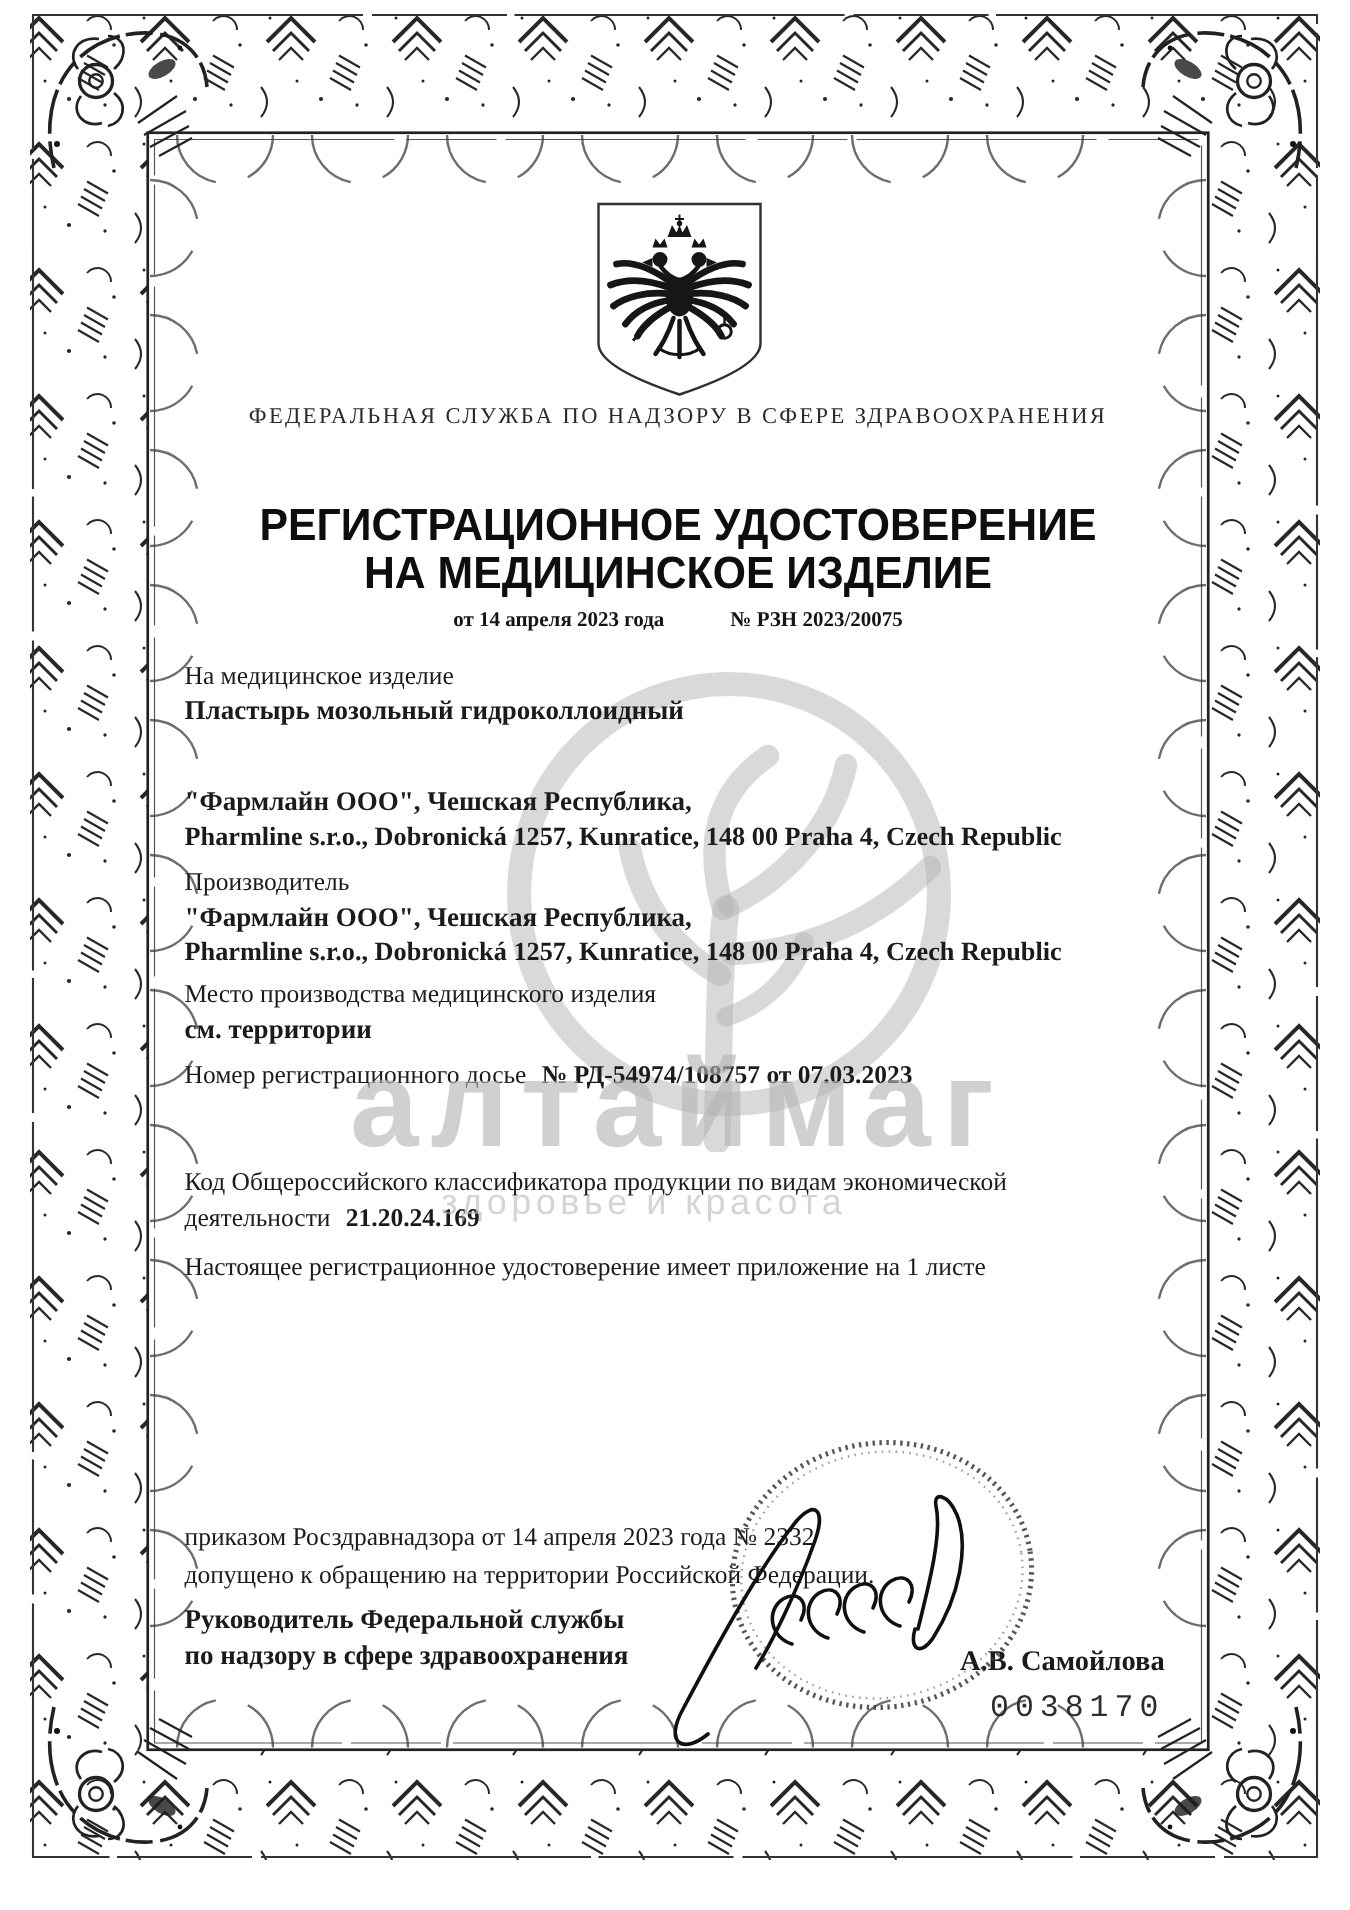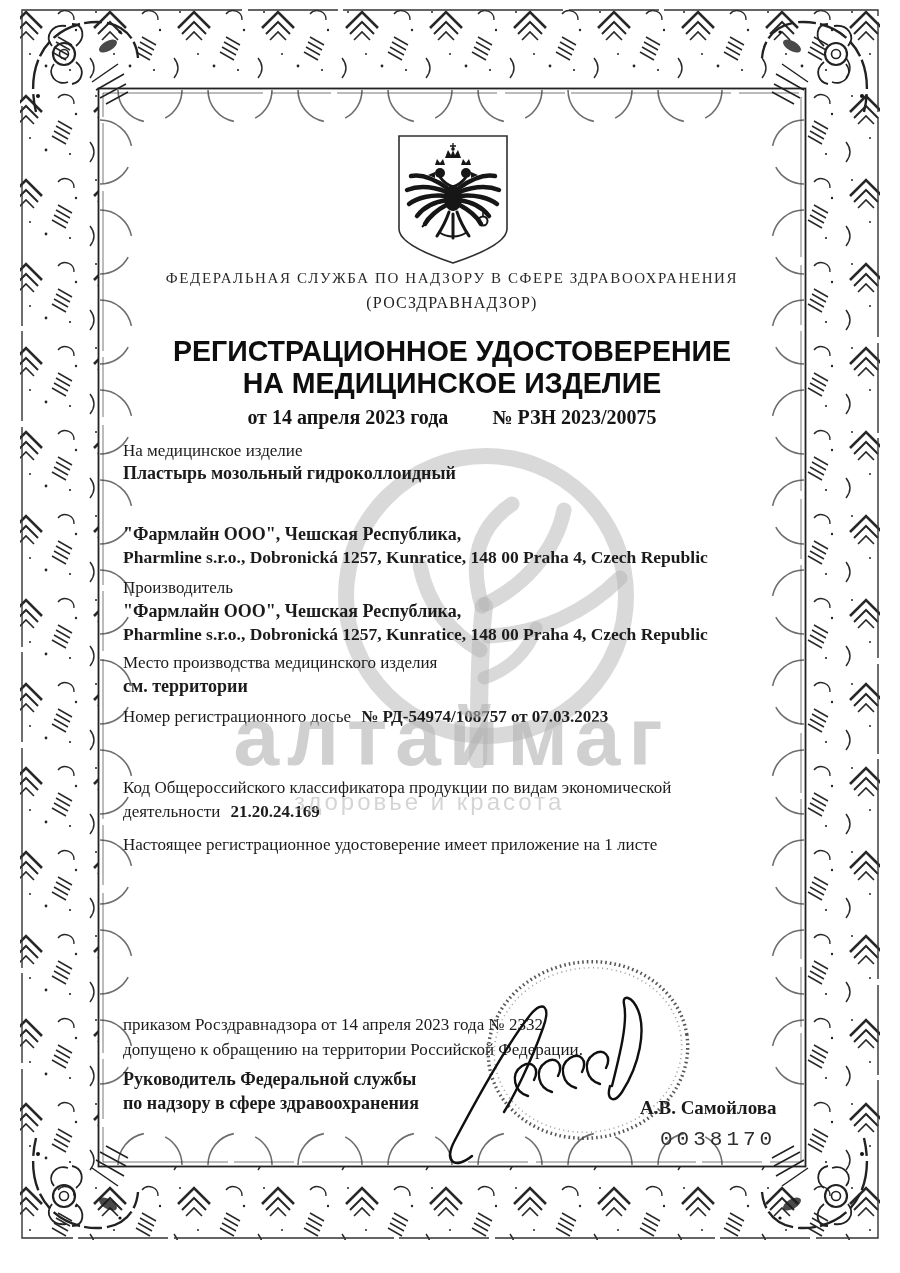--- a/index.html
+++ b/index.html
@@ -9,21 +9,21 @@
   .ser{font-family:"Liberation Serif",serif;font-size:17px;color:#1b1b1b;}
   .bold{font-weight:700;}
   .big{font-size:18px;}
   .lat{font-size:17.5px;}
   .center708{left:98px;width:708px;text-align:center;}
   .hdr1{font-size:15px;letter-spacing:1.6px;color:#2a2a2a;}
   .hdr2{font-size:16px;letter-spacing:1.2px;color:#222;}
   .titleln{font-family:"Liberation Sans",sans-serif;font-weight:700;font-size:30px;
            color:#0e0e0e;transform:scaleX(.95);transform-origin:center;}
   .daterow{left:98px;width:708px;display:flex;justify-content:center;gap:44px;
-           font-weight:700;font-size:20px;color:#151515;}
+           font-weight:700;font-size:14px;color:#151515;}
   .gap{margin-left:6px;}
   .wm-brand{left:98px;width:708px;text-align:center;
             font-family:"Liberation Sans",sans-serif;font-weight:700;font-size:82px;
             letter-spacing:8px;color:#b4b4b4;opacity:.62;}
   .wm-tag{font-family:"Liberation Sans",sans-serif;font-size:24px;letter-spacing:3px;
           color:#b9b9b9;opacity:.6;}
   .signer-name{font-size:19px;font-weight:700;}
   .serial{font-family:"Liberation Mono","DejaVu Sans Mono",monospace;font-size:21px;
           letter-spacing:4px;color:#2e2e2e;}
   svg{position:absolute;left:0;top:0;}
@@ -135,21 +135,20 @@
       </g>
       <path d="M47,76 L28,95" fill="none" stroke-width="2"></path>
       <circle cx="89" cy="89" r="4.5" fill="none" stroke-width="2"></circle>
       <path d="M89,84 v-4" fill="none" stroke-width="1.6"></path>
     </g>
   </svg>
 
   <div class="textlayer">
 
     <div class="abs ser hdr1 center708" style="top:270px;">ФЕДЕРАЛЬНАЯ СЛУЖБА ПО НАДЗОРУ В СФЕРЕ ЗДРАВООХРАНЕНИЯ</div>
-    <div class="abs ser hdr2 center708" style="top:294px;">(РОСЗДРАВНАДЗОР)</div>
 
     <div class="abs titleln center708" style="top:334px;">РЕГИСТРАЦИОННОЕ УДОСТОВЕРЕНИЕ</div>
     <div class="abs titleln center708" style="top:366px;">НА МЕДИЦИНСКОЕ ИЗДЕЛИЕ</div>
 
     <div class="abs ser daterow" style="top:406px;">
       <span>от  14 апреля 2023 года</span>
       <span>№  РЗН 2023/20075</span>
     </div>
 
     <div class="abs ser" style="left:123px;top:441px;">На медицинское изделие</div>

